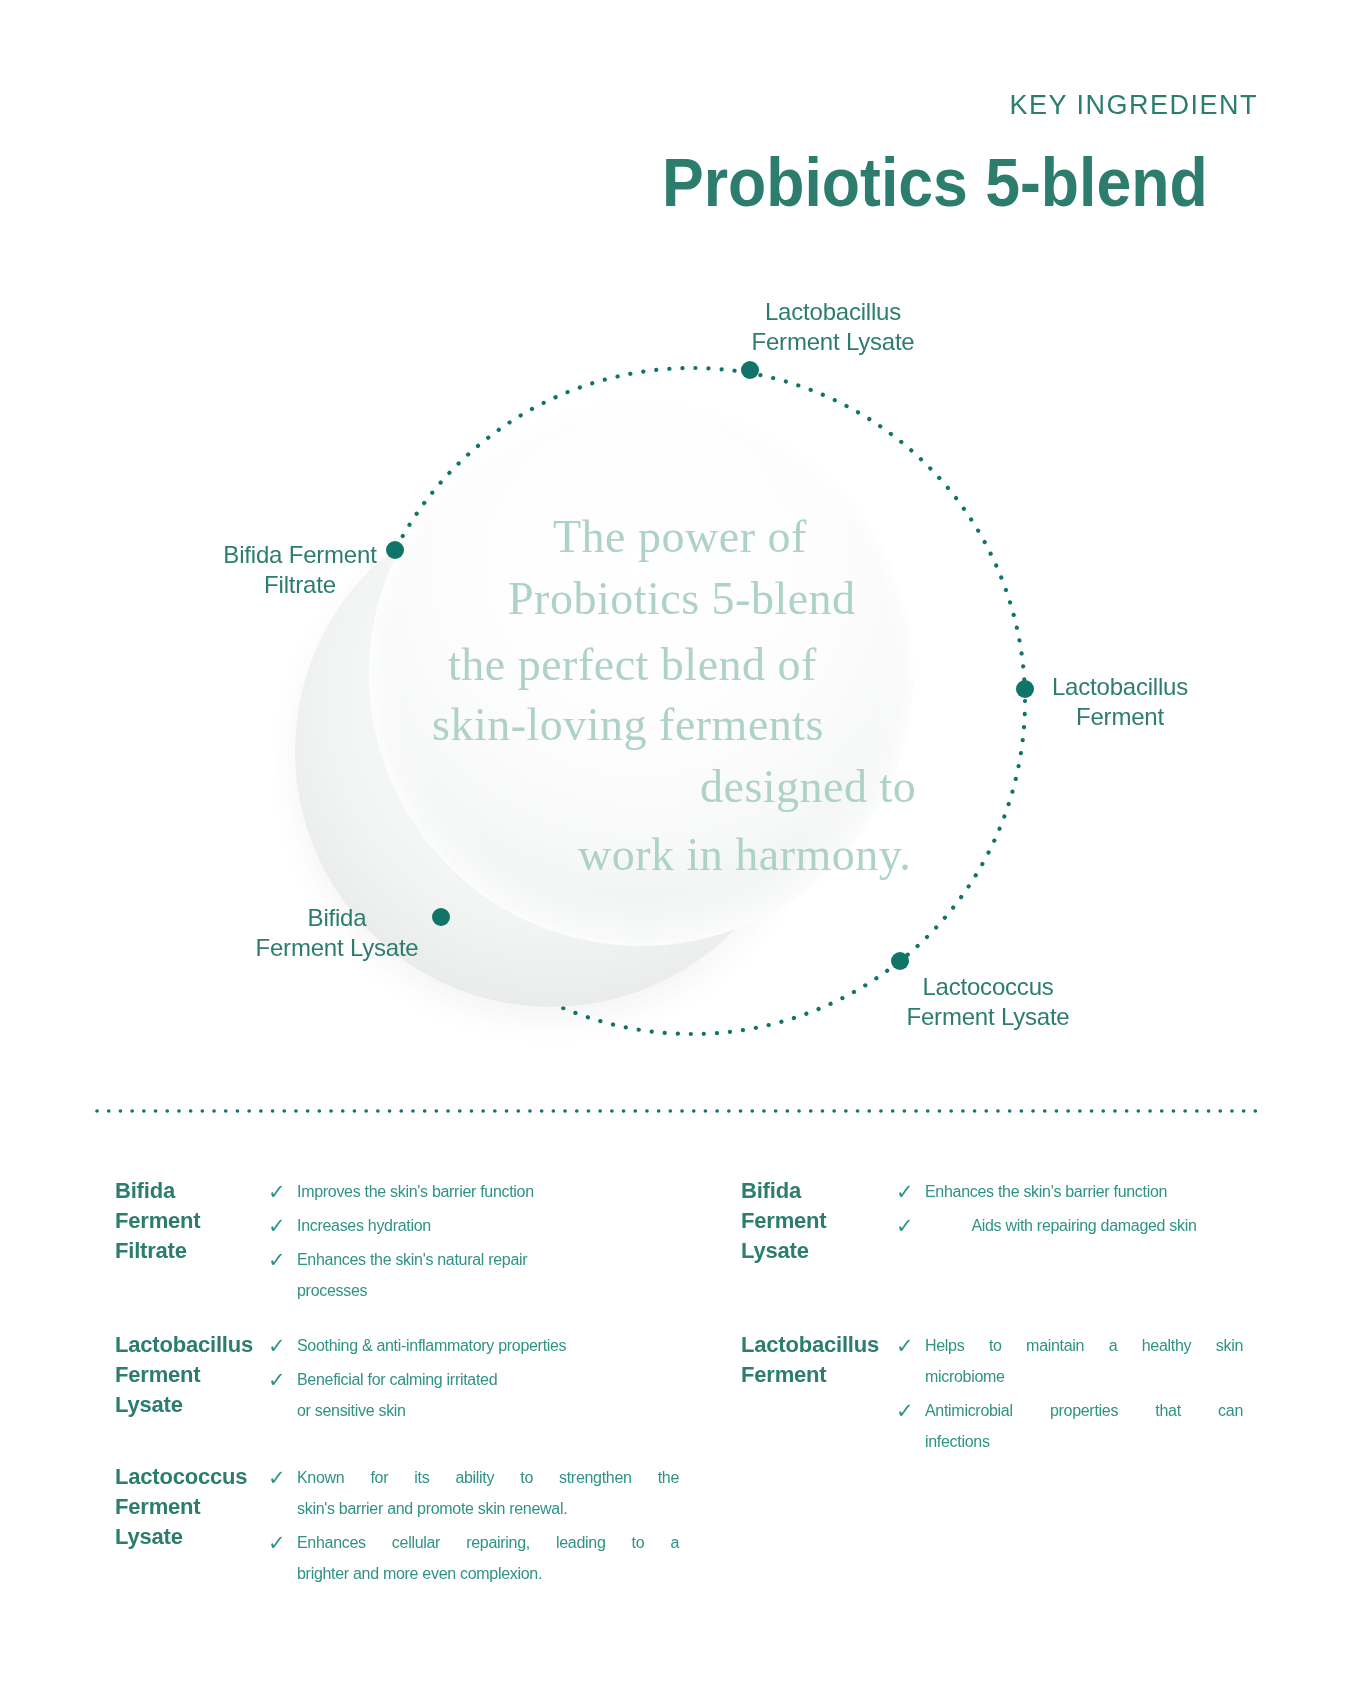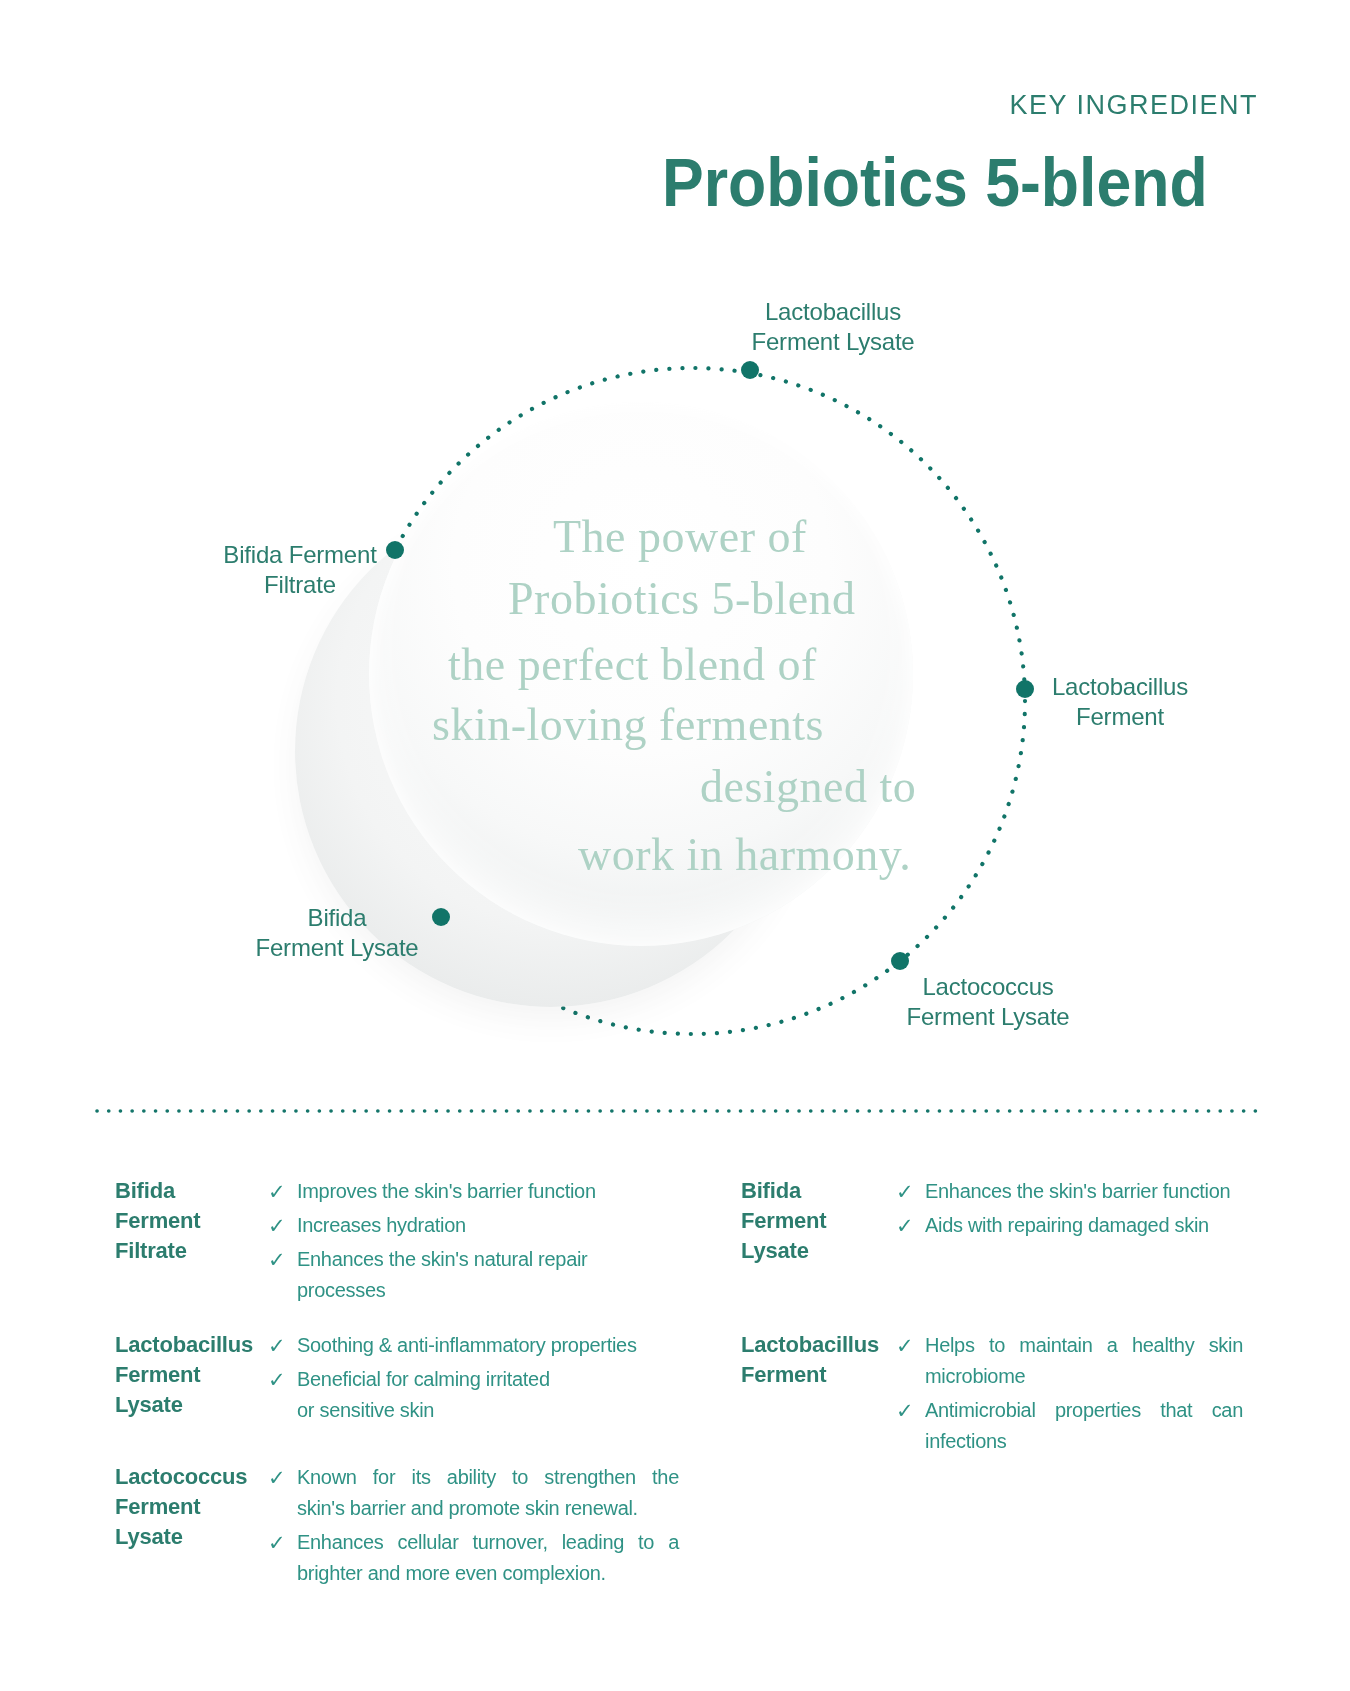--- a/index.html
+++ b/index.html
@@ -50,21 +50,21 @@
   .ingredient-term {
     white-space:pre-line; font-size:22px; line-height:30px; font-weight:700;
     letter-spacing:-0.2px; color:var(--accent-dark); flex:0 0 auto;
   }
   .benefit-list { flex:0 0 auto; }
   .benefit-item { display:flex; align-items:flex-start; margin-bottom:3px; }
   .check-icon {
     flex:0 0 auto; font-size:21px; line-height:31px; color:var(--accent-body,#2f9285);
   }
   .benefit-text {
-    font-size:20px; line-height:31px; letter-spacing:-0.3px;
+    font-size:16px; line-height:31px; letter-spacing:-0.3px;
     color:var(--accent-body,#2f9285); white-space:pre;
   }
   .benefit-text.justified { white-space:normal; }
   .benefit-text .jline { text-align:justify; text-align-last:justify; }
 </style>
 </head>
 <body>
 
 <div class="page" style="--accent-dark: #2c7d6e; --accent-body: #2f9285; --accent-dot: #117468; --orb-text: #aed2c5;">
 
@@ -155,38 +155,38 @@
           <div class="benefit-item">
             <span class="check-icon" style="width: 29px;">✓</span>
             <div class="benefit-text justified" style="width: 382px;">
               <div class="jline">Known for its ability to strengthen the</div>
               <div>skin's barrier and promote skin renewal.</div>
             </div>
           </div>
           <div class="benefit-item">
             <span class="check-icon" style="width: 29px;">✓</span>
             <div class="benefit-text justified" style="width: 382px;">
-              <div class="jline">Enhances cellular turnover, leading to a</div>
+              <div class="jline">Enhances cellular repairing, leading to a</div>
               <div>brighter and more even complexion.</div>
             </div>
           </div>
         </div>
       </div>
       <div class="benefit-entry" style="left: 741px; top: 1176px;">
         <div class="ingredient-term" style="width: 155px;">Bifida
 Ferment
 Lysate</div>
         <div class="benefit-list">
           <div class="benefit-item">
             <span class="check-icon" style="width: 29px;">✓</span>
             <div class="benefit-text" style="width: 318px;">Enhances the skin's barrier function</div>
           </div>
           <div class="benefit-item">
             <span class="check-icon" style="width: 29px;">✓</span>
-            <div class="benefit-text" style="width: 318px;">Aids with repairing damaged skin</div>
+            <div class="benefit-text" style="width: 318px; text-align: center;">Aids with repairing damaged skin</div>
           </div>
         </div>
       </div>
       <div class="benefit-entry" style="left: 741px; top: 1330px;">
         <div class="ingredient-term" style="width: 155px;">Lactobacillus
 Ferment</div>
         <div class="benefit-list">
           <div class="benefit-item">
             <span class="check-icon" style="width: 29px;">✓</span>
             <div class="benefit-text justified" style="width: 318px;">

